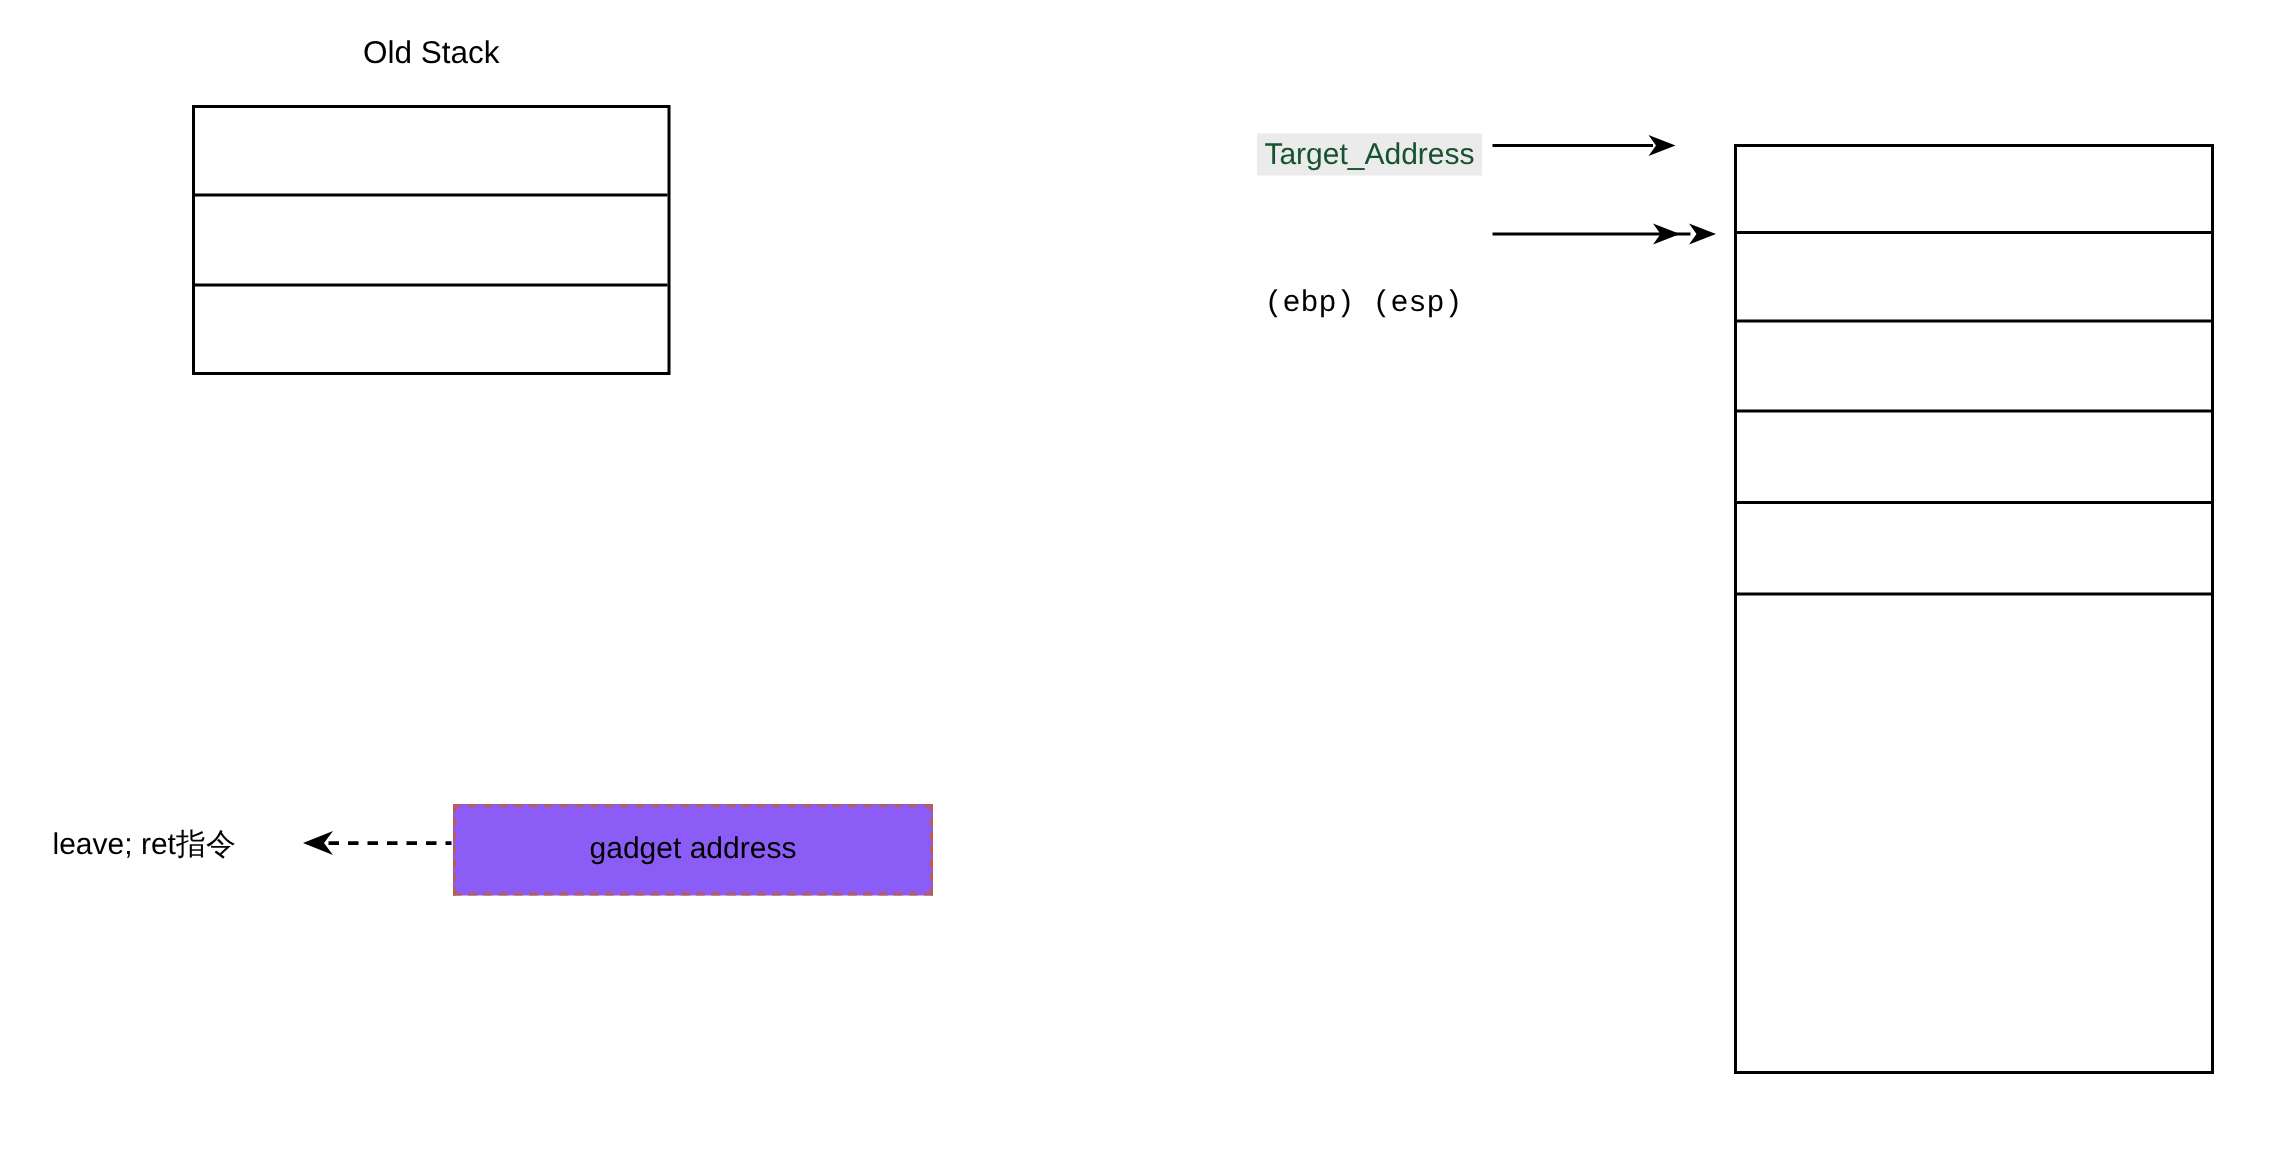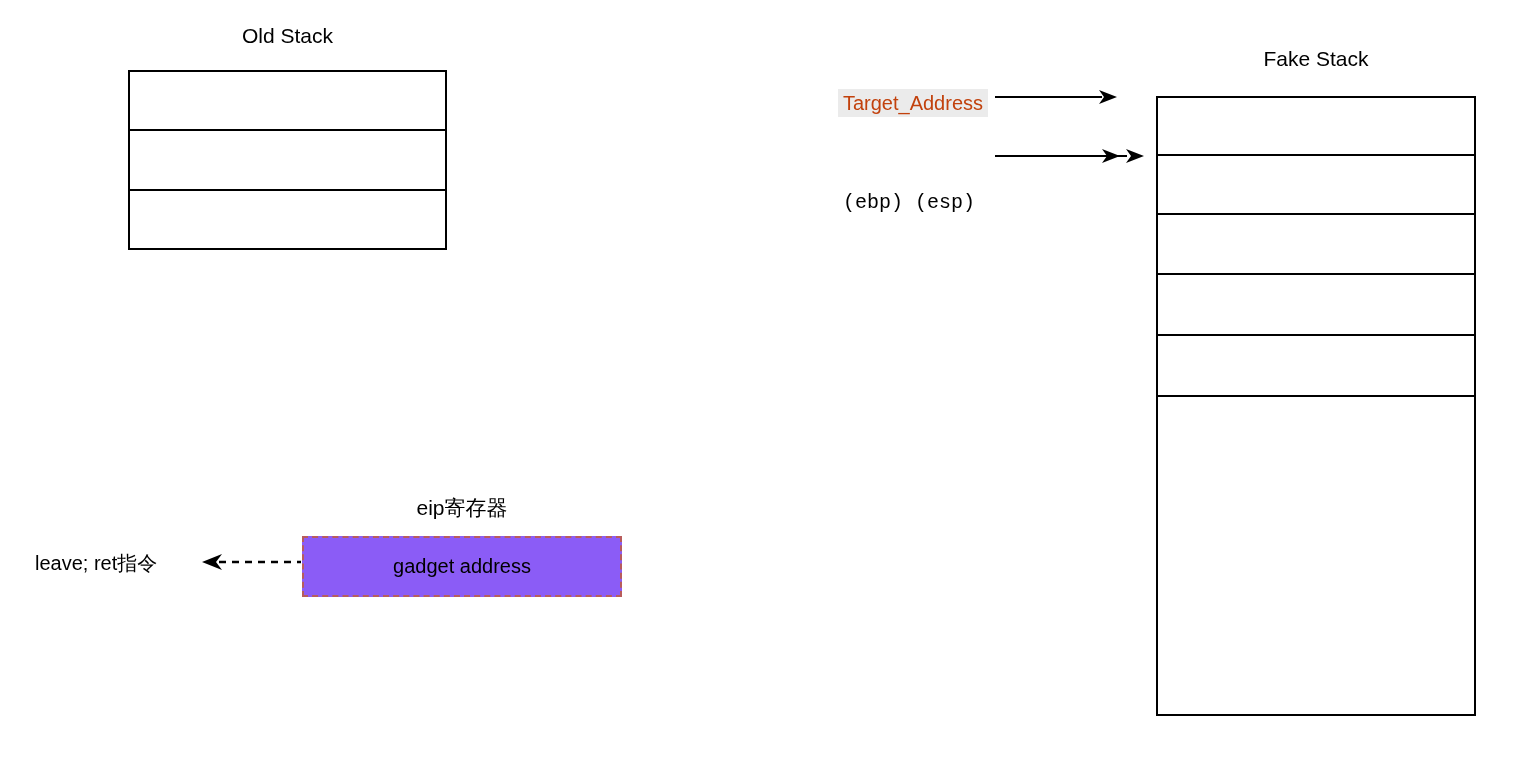--- a/index.html
+++ b/index.html
@@ -37,21 +37,21 @@
     flex: 0 0 auto;
   }
   .stack .cell:last-child {
     border-bottom: none;
     flex: 1 1 auto;
   }
   .hl-label {
     position: absolute;
     font-size: 20px;
     line-height: 22px;
-    color: #c2410c;
+    color: #14532d;
     background: #ebebeb;
     padding: 3px 5px;
     white-space: nowrap;
   }
   .plain-label {
     position: absolute;
     font-size: 20px;
     line-height: 22px;
     color: #000000;
     white-space: nowrap;
@@ -86,37 +86,35 @@
 <div id="canvas">
 
   <div class="title" style="left:128px; top:22px; width:319px;">Old Stack</div>
 
   <div class="stack" style="left:128px; top:70px; width:319px; height:180px;">
     <div class="cell" style="height:59px;"></div>
     <div class="cell" style="height:60px;"></div>
     <div class="cell"></div>
   </div>
 
-  <div class="title" style="left:1156px; top:45px; width:320px;">Fake Stack</div>
 
   <div class="stack" style="left:1156px; top:96px; width:320px; height:620px;">
     <div class="cell" style="height:58px;"></div>
     <div class="cell" style="height:59px;"></div>
     <div class="cell" style="height:60px;"></div>
     <div class="cell" style="height:61px;"></div>
     <div class="cell" style="height:61px;"></div>
     <div class="cell"></div>
   </div>
 
   <div class="hl-label" style="right:536px; top:89px;">Target_Address</div>
 
 
   <div class="plain-label" style="right:549px; top:192px;font-family:Liberation Mono, monospace;">(ebp) (esp)</div>
 
-  <div class="title" style="left:302px; top:494px; width:320px;">eip寄存器</div>
 
   <div class="gadget-box">
     <span>gadget address</span>
   </div>
 
   <div class="plain-label" style="left:35px; top:552px;">leave; ret指令</div>
 
   <svg id="arrow-layer" viewBox="0 0 1524 766" xmlns="http://www.w3.org/2000/svg">
 
     <g>

